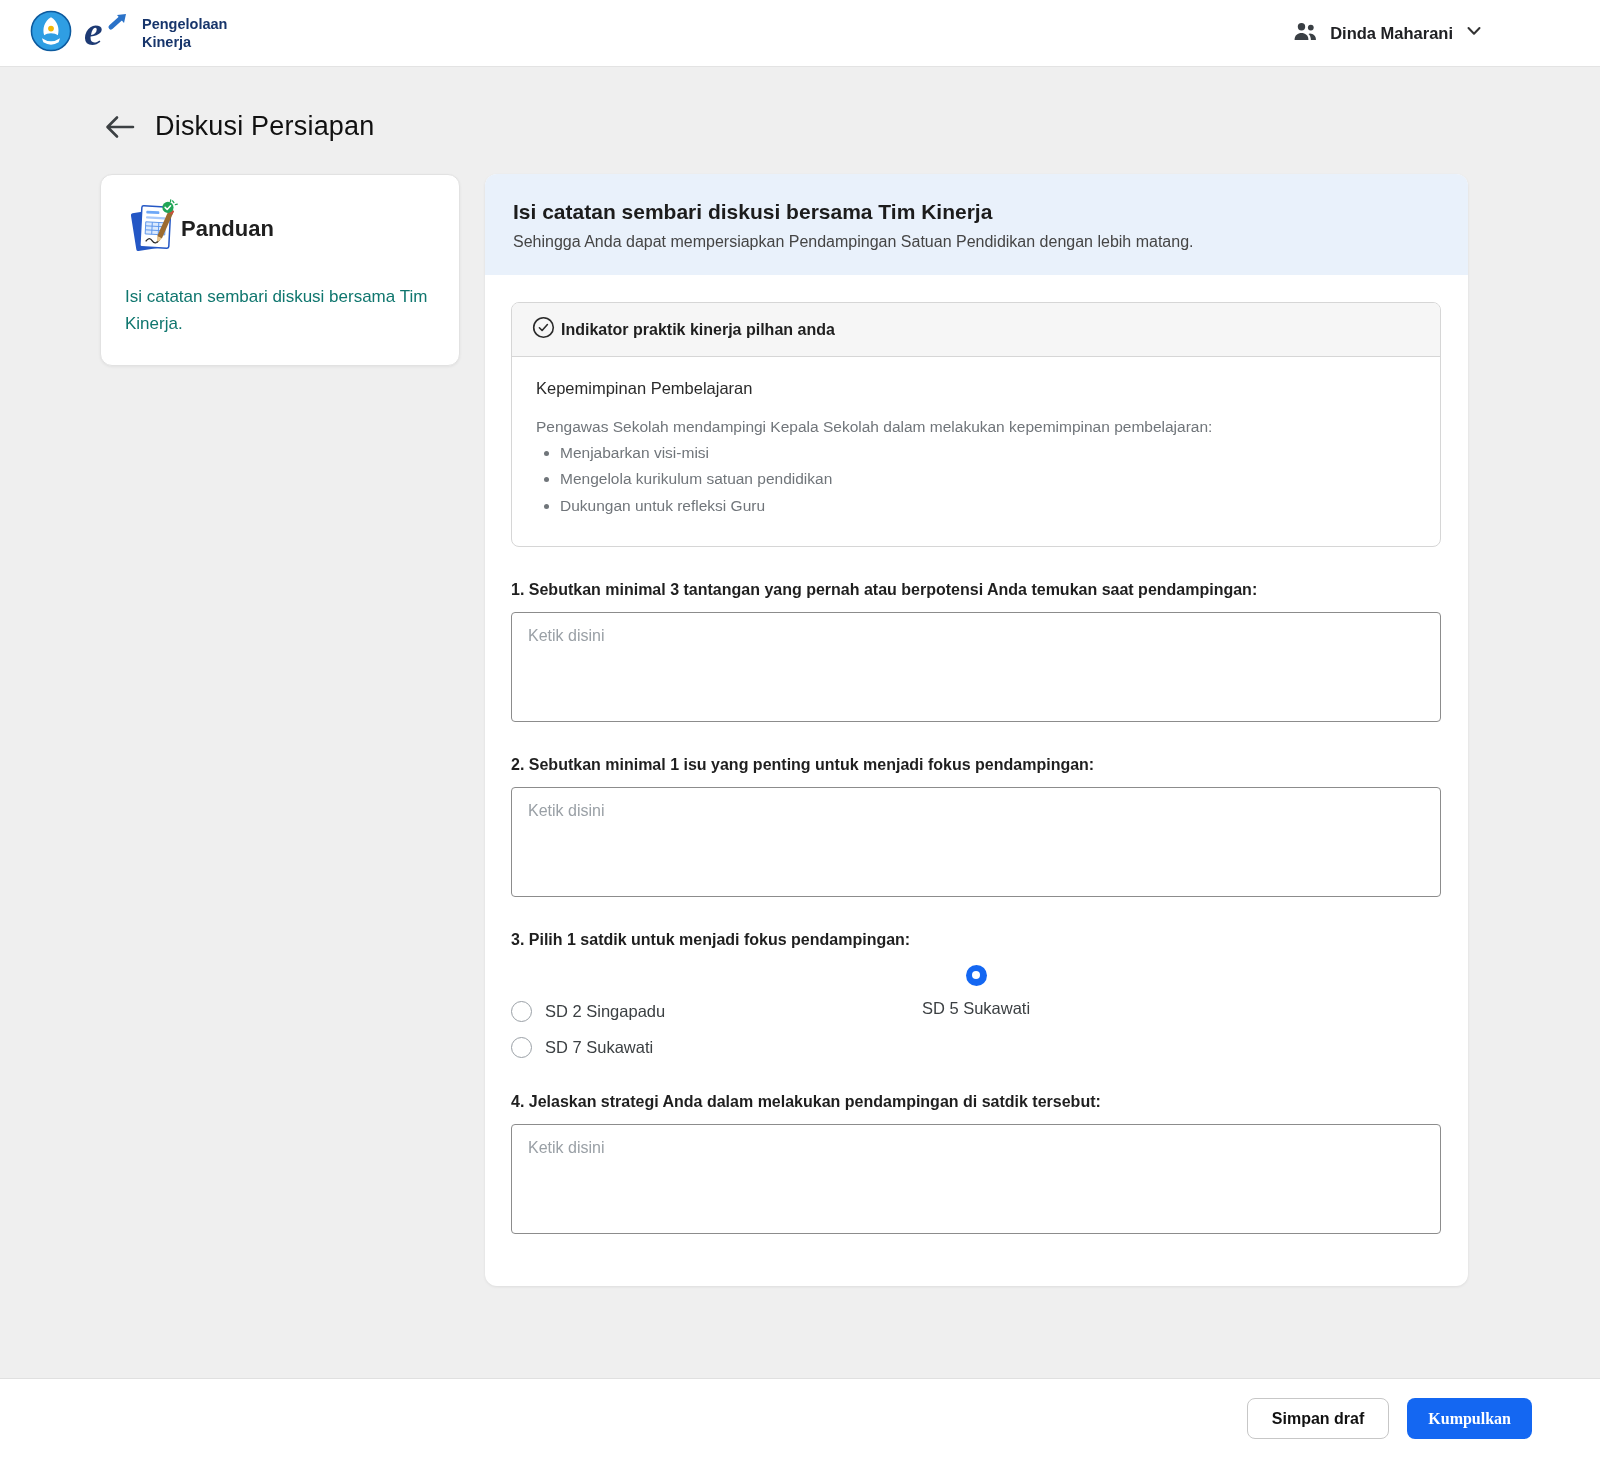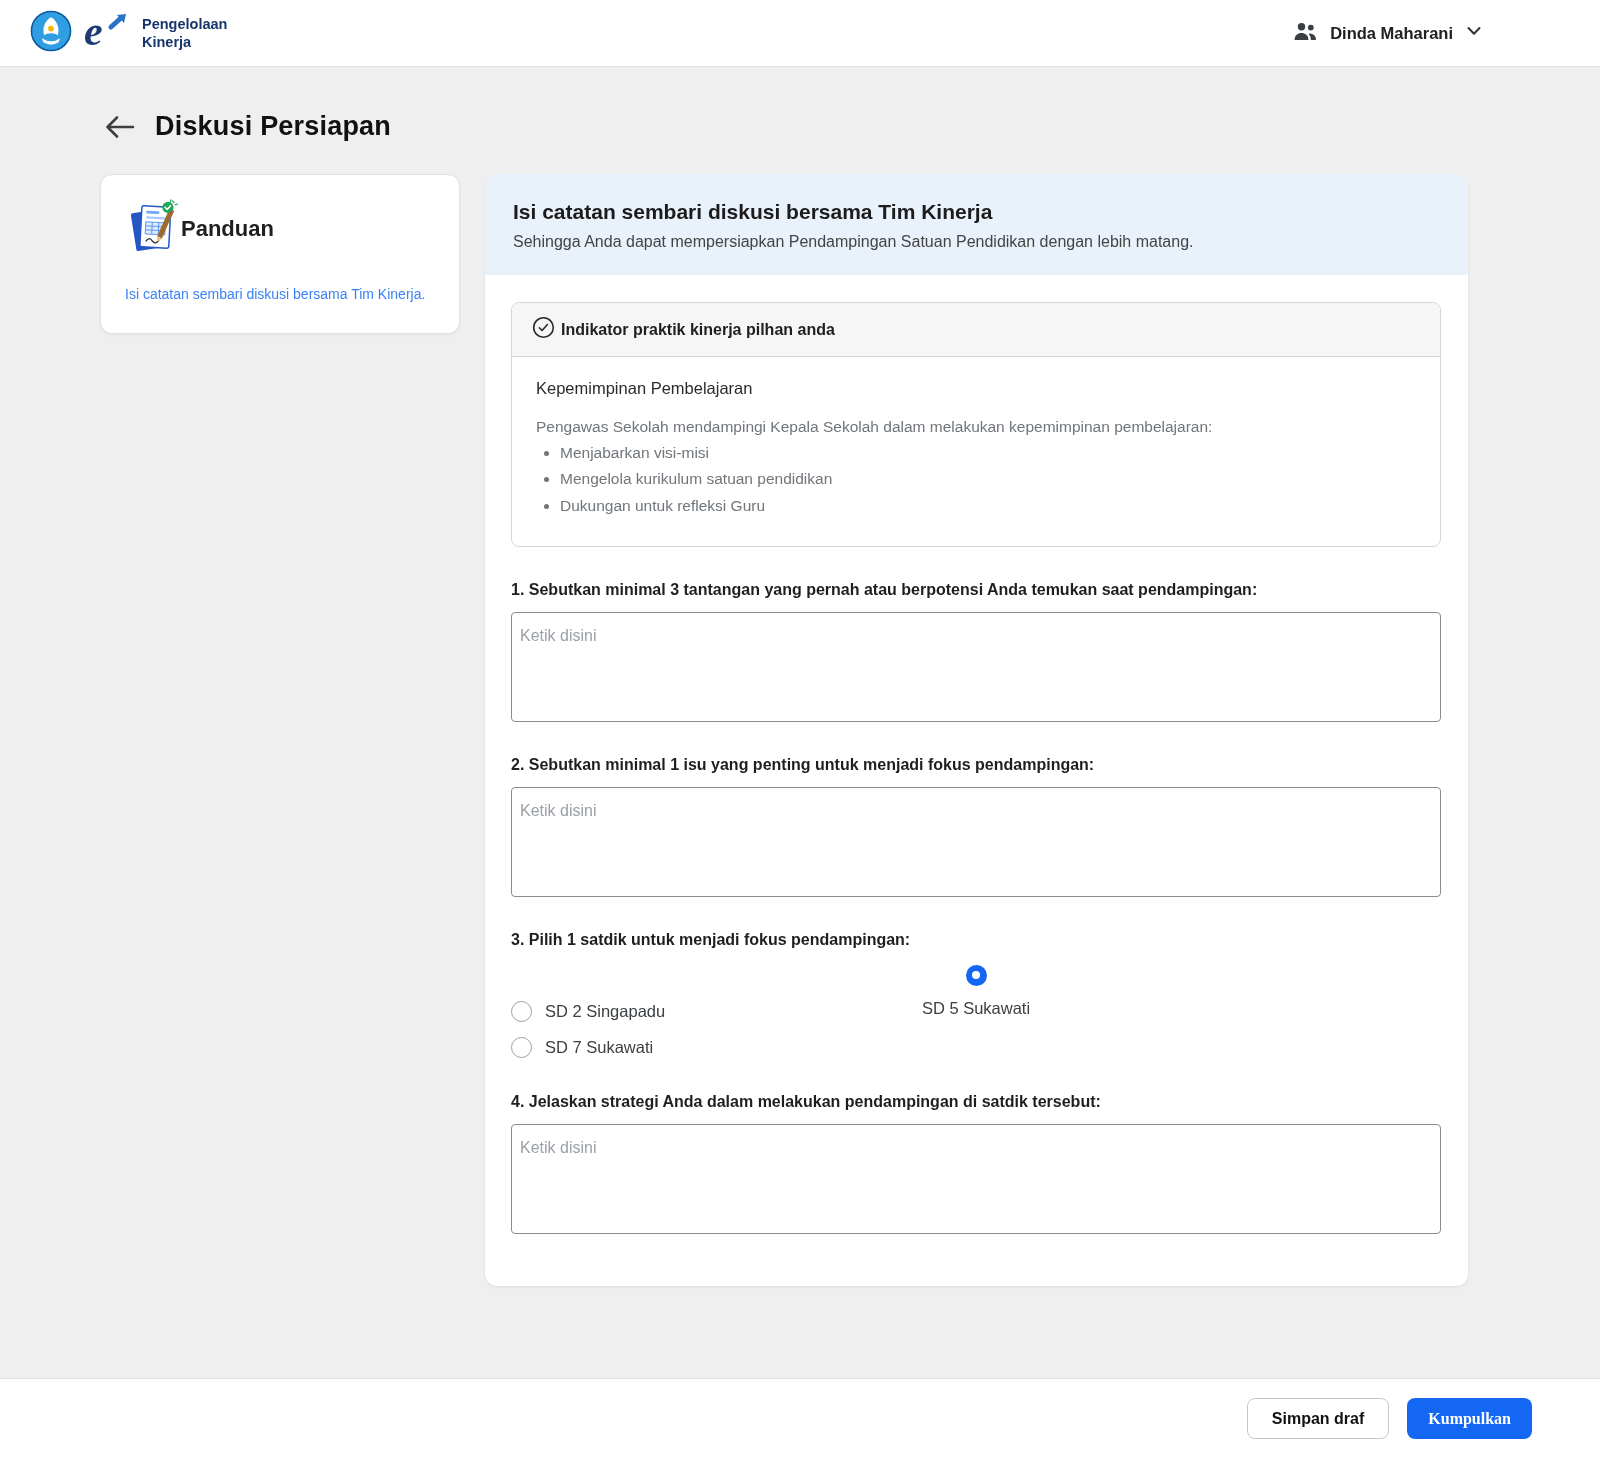--- a/index.html
+++ b/index.html
@@ -28,38 +28,38 @@
 
   
   .title-row {
     display:flex; align-items:center; gap:18px;
     padding:44px 0 0 103px;
   }
   .back-btn {
     background:none; border:none; cursor:pointer;
     width:34px; height:30px; display:flex; align-items:center; justify-content:center;
   }
-  .page-title { font-size:27px; font-weight:700; color:#111; letter-spacing:0.2px; }
+  .page-title { font-size:27px; font-weight:400; color:#111; letter-spacing:0.2px; }
 
   
   .content-row {
     display:flex; align-items:flex-start; gap:25px;
     padding:32px 132px 0 100px;
   }
 
   
   .guide-card {
     width:360px; flex:0 0 360px;
     background:#fff; border:1px solid #e2e2e2; border-radius:12px;
     box-shadow:0 1px 3px rgba(0,0,0,0.06);
     padding:24px 24px 28px 24px;
   }
   .guide-head { display:flex; align-items:center; }
   .guide-title { font-size:22px; font-weight:700; color:#1f1f1f; }
-  .guide-desc { margin-top:24px; font-size:14px; color:#3b82f6; line-height:1.6; }
+  .guide-desc { margin-top:24px; font-size:17px; color:#0f766e; line-height:1.6; }
 
   
   .form-panel {
     flex:1; background:#ffffff; border-radius:12px; overflow:hidden;
     box-shadow:0 1px 3px rgba(0,0,0,0.08);
   }
   .form-header { background:#e9f1fb; padding:26px 28px 24px 28px; }
   .form-header h2 { font-size:21px; font-weight:700; color:#1c1c1c; }
   .form-header p { margin-top:9px; font-size:16px; color:#454545; }
 
@@ -76,21 +76,21 @@
   .indicator-name { font-size:16.5px; color:#2b2b2b; }
   .indicator-desc { margin-top:16px; font-size:15.5px; color:#70757a; line-height:1.65; }
   .indicator-body ul { margin:0 0 0 24px; }
   .indicator-body li { font-size:15.5px; color:#70757a; line-height:1.72; }
 
   
   .q-label { margin-top:34px; font-size:16px; font-weight:700; color:#1f1f1f; }
   textarea {
     margin-top:13px; width:100%; height:110px;
     border:1px solid #8c8c8c; border-radius:4px;
-    padding:14px 8px; font-family:inherit; font-size:16px; color:#202124;
+    padding:14px 16px; font-family:inherit; font-size:16px; color:#202124;
     resize:none; background:#fff; display:block;
   }
   textarea::placeholder { color:#9aa0a6; }
 
   .radio-group { margin-top:16px; }
   .radio-row { display:flex; align-items:center; gap:13px; cursor:pointer; margin-top:14px; height:22px; }
   .radio-row:first-child { margin-top:4px;flex-direction:column; }
   .radio {
     width:21px; height:21px; border-radius:50%;
     border:1.5px solid #9aa0a6; background:#fff; flex:0 0 21px;

